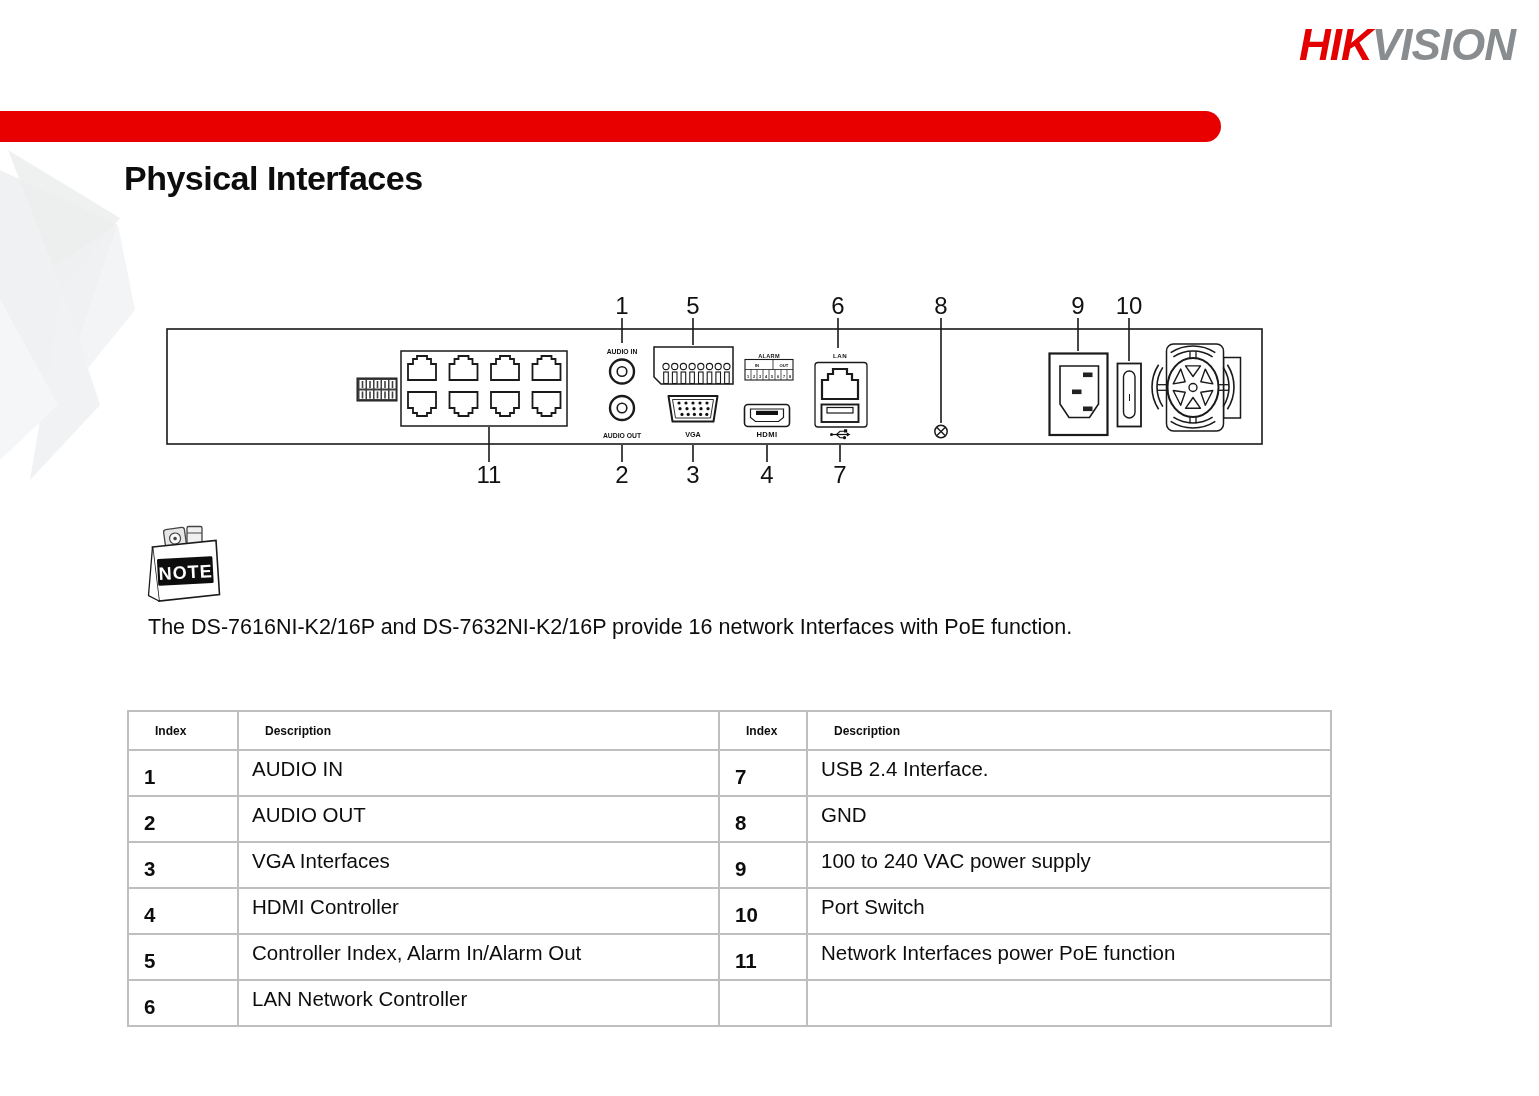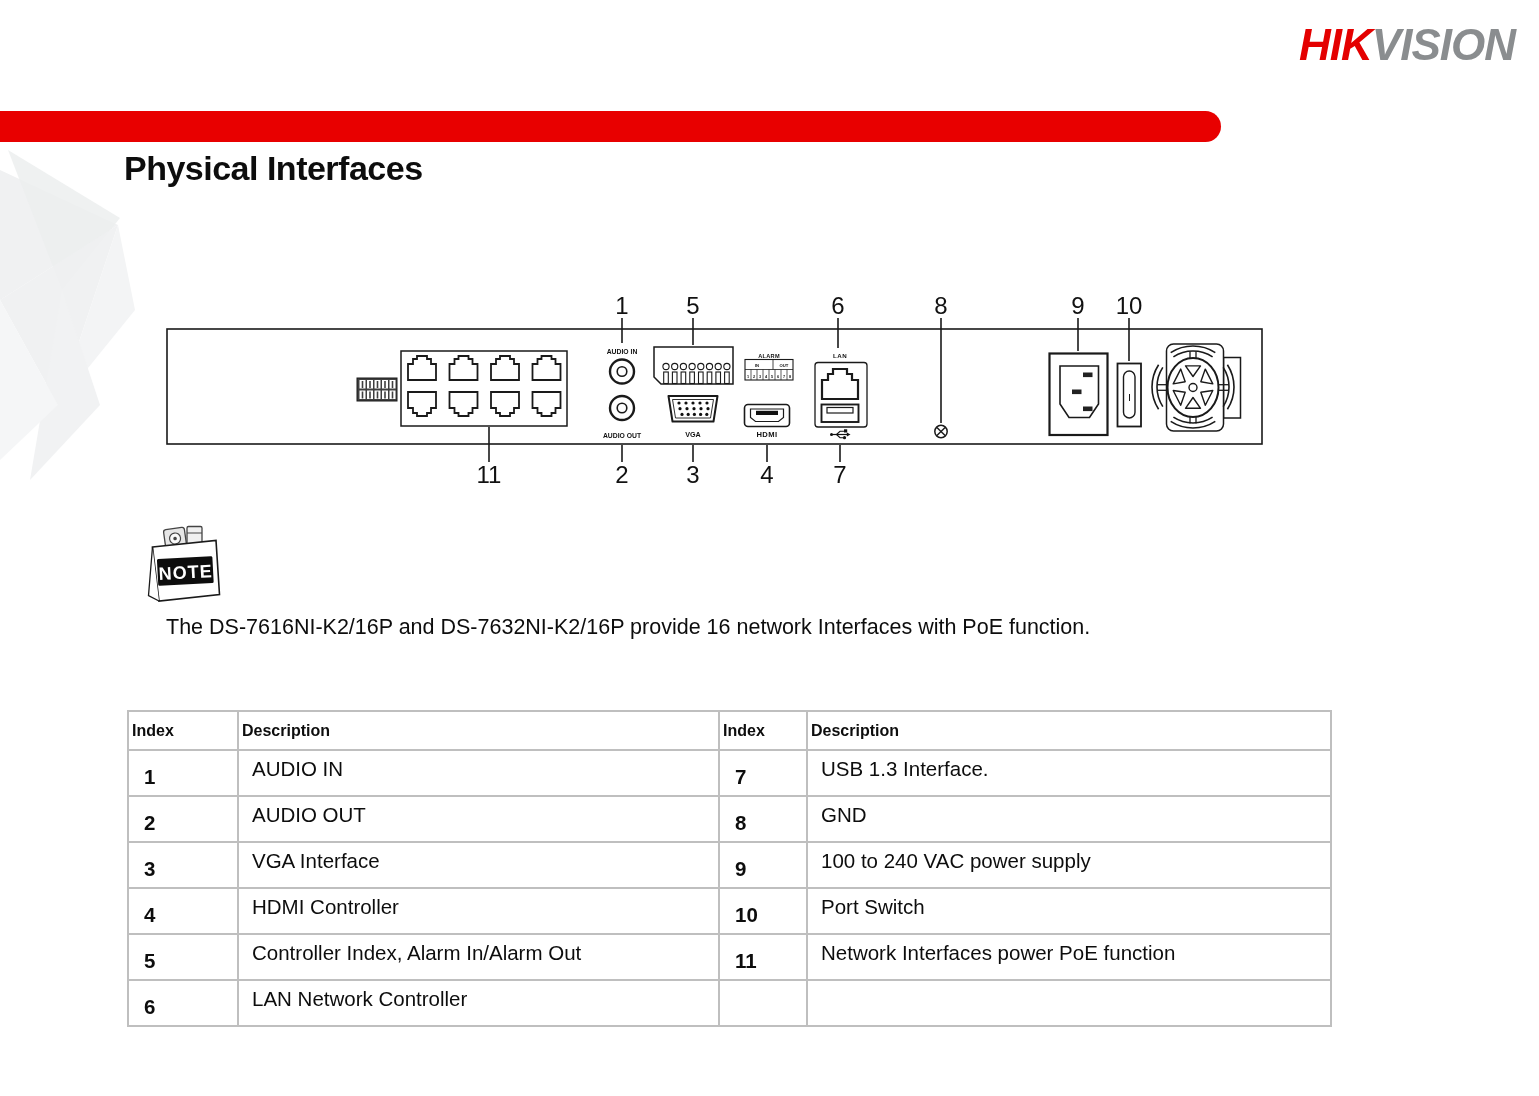--- a/index.html
+++ b/index.html
@@ -7,44 +7,44 @@
         font-family:"Liberation Sans","DejaVu Sans",sans-serif;color:#0d0d0d;}
 
   
   .logo{position:absolute;top:20px;right:24px;font-size:44px;font-weight:bold;
         font-style:italic;letter-spacing:-1px;white-space:nowrap;}
   .logo .hik{color:#e40000;}
   .logo .vision{color:#8a8d8f;}
   .red-bar{position:absolute;top:111px;left:0;width:1221px;height:31px;
            background:#e80000;border-radius:0 16px 16px 0;}
 
-  .page-title{position:absolute;left:124px;top:149px;font-size:34px;font-weight:bold;
+  .page-title{position:absolute;left:124px;top:159px;font-size:34px;font-weight:bold;
               letter-spacing:-0.5px;color:#0d0d0d;}
 
   
   .watermark{position:absolute;left:0;top:150px;}
 
   
   .diagram{position:absolute;left:140px;top:275px;}
   .diagram text{font-family:"Liberation Sans","DejaVu Sans",sans-serif;fill:#111;}
   .num{font-size:24px;text-anchor:middle;}
   .plab{font-weight:bold;text-anchor:middle;}
   .sh{fill:#fff;stroke:#1a1a1a;}
   .ln{stroke:#1a1a1a;}
 
   
   .note-svg{position:absolute;left:138px;top:518px;}
-  .note-text{position:absolute;left:148px;top:615px;font-size:21.5px;color:#0d0d0d;margin-left:18px;}
+  .note-text{position:absolute;left:148px;top:615px;font-size:21.5px;color:#0d0d0d;}
 
   
   .desc-table{position:absolute;left:127px;top:710px;border-collapse:collapse;
               table-layout:fixed;width:1203px;}
   .desc-table th,.desc-table td{border:2px solid #bfbfbf;vertical-align:middle;
               font-size:20.5px;overflow:hidden;white-space:nowrap;}
-  .desc-table th{height:35px;text-align:left;padding-left:3px;font-size:16px;font-weight:bold;}
+  .desc-table th{height:35px;text-align:left;padding-left:26px;font-size:12px;font-weight:bold;}
   .desc-table td{height:42px;}
   .desc-table td.idx{font-weight:bold;padding-left:15px;}
   .desc-table td.idx span{position:relative;top:4px;}
   .desc-table td.desc{padding-left:13px;}
   .desc-table td.desc span{position:relative;top:-4px;}
 </style>
 </head>
 <body>
 
 <div class="page">
@@ -344,31 +344,31 @@
         <th>Description</th>
         <th>Index</th>
         <th>Description</th>
       </tr>
     </thead>
     <tbody>
       <tr>
         <td class="idx"><span>1</span></td>
         <td class="desc"><span>AUDIO IN</span></td>
         <td class="idx"><span>7</span></td>
-        <td class="desc"><span>USB 1.3 Interface.</span></td>
+        <td class="desc"><span>USB 2.4 Interface.</span></td>
       </tr>
       <tr>
         <td class="idx"><span>2</span></td>
         <td class="desc"><span>AUDIO OUT</span></td>
         <td class="idx"><span>8</span></td>
         <td class="desc"><span>GND</span></td>
       </tr>
       <tr>
         <td class="idx"><span>3</span></td>
-        <td class="desc"><span>VGA Interface</span></td>
+        <td class="desc"><span>VGA Interfaces</span></td>
         <td class="idx"><span>9</span></td>
         <td class="desc"><span>100 to 240 VAC power supply</span></td>
       </tr>
       <tr>
         <td class="idx"><span>4</span></td>
         <td class="desc"><span>HDMI Controller</span></td>
         <td class="idx"><span>10</span></td>
         <td class="desc"><span>Port Switch</span></td>
       </tr>
       <tr>

